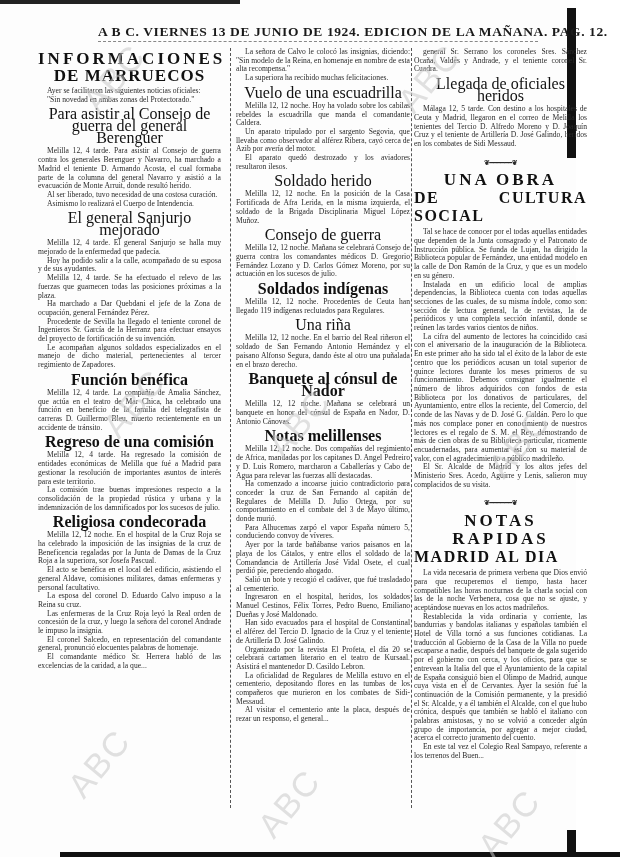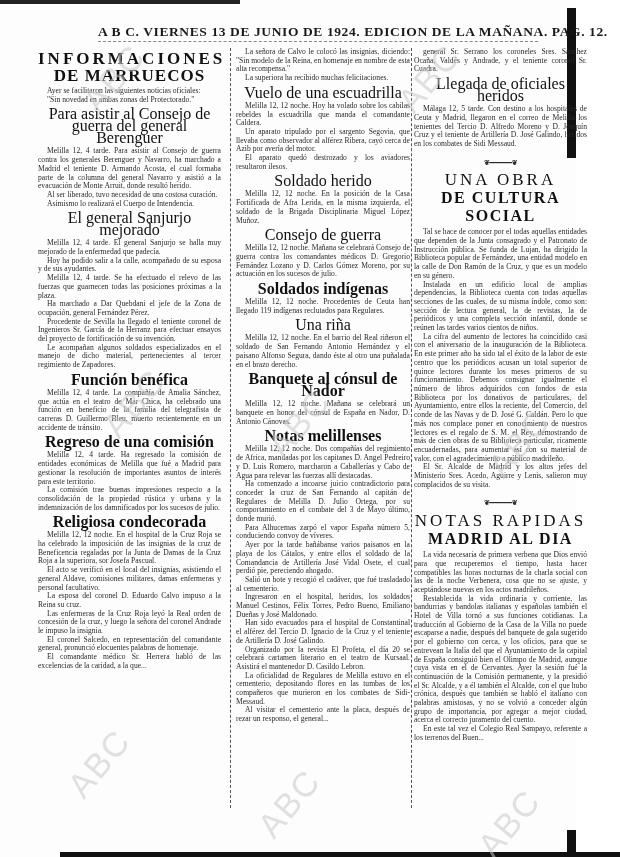--- a/index.html
+++ b/index.html
@@ -17,22 +17,22 @@
   .col3 { left:414px; width:173px; }
   .vrule { position:absolute; top:48px; width:0; border-left:1px dashed #555; }
   .vr1 { left:230px; height:760px; }
   .vr2 { left:411px; height:760px; }
   .big-title { text-align:center; font-weight:bold; font-size:17px; line-height:17px; letter-spacing:3px; margin:2px 0 0 0; color:#111; }
   .big-sub { text-align:center; font-weight:bold; font-size:17px; line-height:18px; letter-spacing:1px; margin:0 0 2px 0; color:#111; }
   .head { text-align:center; font-size:16px; line-height:12px; margin:4px 0 3px; color:#111; }
   .head.bold { font-weight:bold; }
   .para { text-indent:9px; margin:0; filter:blur(0.25px); }
   .orn { text-align:center; margin:10px 0 4px; font-size:7px; font-weight:bold; letter-spacing:-0.5px; }
-  .section-title { text-align:center; font-weight:normal; font-size:17px; line-height:18px; letter-spacing:3px; color:#111; }
-  .section-title2 { text-align:center; font-weight:bold; font-size:16px; line-height:18px; letter-spacing:1.5px; color:#111; margin-bottom:3px; }
+  .section-title { text-align:center; font-weight:bold; font-size:17px; line-height:18px; letter-spacing:3px; color:#111; }
+  .section-title2 { font-weight:bold; font-size:16px; line-height:18px; letter-spacing:1.5px; color:#111; margin-bottom:3px; }
   .wm { position:absolute; color:#c9c9c9; font-size:34px; font-family:"Liberation Sans",sans-serif; transform:rotate(-50deg); transform-origin:left top; opacity:0.55; letter-spacing:2px; }
 </style>
 </head>
 <body>
 
 <div class="page">
   <div class="topbar"></div>
   <div class="rightbar"></div>
   <div class="rightbar2"></div>
   <div class="bottombar"></div>
@@ -65,21 +65,21 @@
 
     <div class="head bold">Función benéfica</div>
     <p class="para">Melilla 12, 4 tarde. La compañía de Amalia Sánchez, que actúa en el teatro de Mar Chica, ha celebrado una función en beneficio de la familia del telegrafista de carreras D. Guillermo Bleu, muerto recientemente en un accidente de tránsito.</p>
 
     <div class="head bold">Regreso de una comisión</div>
     <p class="para">Melilla 12, 4 tarde. Ha regresado la comisión de entidades económicas de Melilla que fué a Madrid para gestionar la resolución de importantes asuntos de interés para este territorio.</p>
     <p class="para">La comisión trae buenas impresiones respecto a la consolidación de la propiedad rústica y urbana y la indemnización de los damnificados por los sucesos de julio.</p>
 
     <div class="head bold">Religiosa condecorada</div>
     <p class="para">Melilla 12, 12 noche. En el hospital de la Cruz Roja se ha celebrado la imposición de las insignias de la cruz de Beneficencia regaladas por la Junta de Damas de la Cruz Roja a la superiora, sor Josefa Pascual.</p>
-    <p class="para">El acto se verificó en el local del insignias, asistiendo el general Aldave, comisiones militares, damas enfermeras y personal facultativo.</p>
+    <p class="para">El acto se benéfica en el local del edificio, asistiendo el general Aldave, comisiones militares, damas enfermeras y personal facultativo.</p>
     <p class="para">La esposa del coronel D. Eduardo Calvo impuso a la Reina su cruz.</p>
     <p class="para">Las enfermeras de la Cruz Roja leyó la Real orden de concesión de la cruz, y luego la señora del coronel Andrade le impuso la insignia.</p>
     <p class="para">El coronel Salcedo, en representación del comandante general, pronunció elocuentes palabras de homenaje.</p>
     <p class="para">El comandante médico Sr. Herrera habló de las excelencias de la caridad, a la que...</p>
   </div>
 
   <div class="col col2">
     <p class="para">La señora de Calvo le colocó las insignias, diciendo: "Sin modelo de la Reina, en homenaje en nombre de esta alta recompensa."</p>
     <p class="para">La superiora ha recibido muchas felicitaciones.</p>
 

